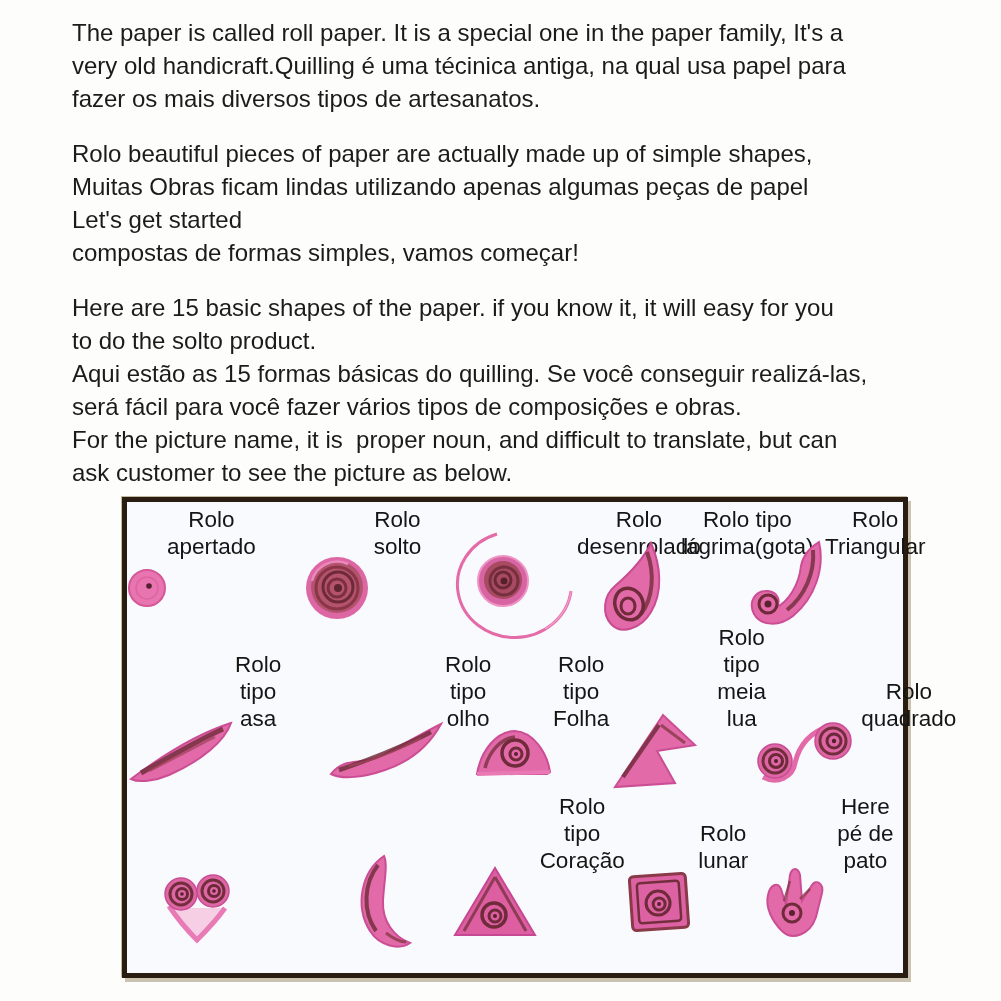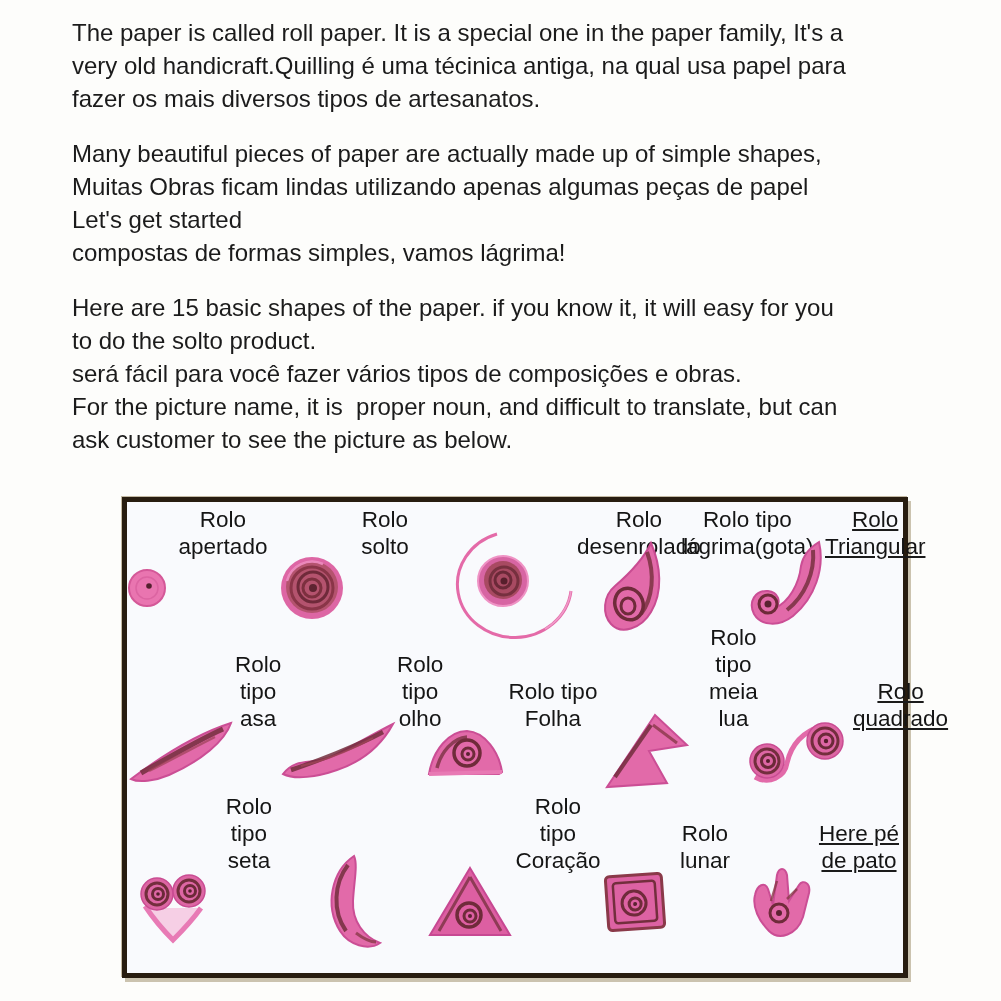--- a/index.html
+++ b/index.html
@@ -15,49 +15,50 @@
     position:absolute;left:122px;top:497px;width:786px;height:481px;
     box-sizing:border-box;border:5px solid #281d10;background:#f9fafd;
     box-shadow:3px 4px 0 0 rgba(110,85,35,.35), -1px -1px 0 0 rgba(110,85,35,.4);
     display:flex;flex-direction:column;
   }
   .row{display:flex;}
   .row-1{height:172px;}
   .row-2{height:156px;}
   .row-3{flex:1;}
   .cell{display:flex;flex-direction:row;box-sizing:border-box;}
-  .c1{width:152px;}.c2{width:146px;}.c3{width:176px;}.c4{width:140px;}.c5{width:162px;text-decoration:underline;}
+  .c1{width:152px;}.c2{width:146px;margin-left:48px;}.c3{width:176px;}.c4{width:140px;}.c5{width:162px;}
   .shape-area{flex:1;display:flex;align-items:center;justify-content:center;}
   .cell-label{
     display:flex;align-items:flex-end;justify-content:center;text-align:center;
     font-size:22.5px;line-height:27px;white-space:pre-line;color:#151515;
   }
   .row-1 .cell-label,.row-2 .cell-label{height:58px;padding-bottom:3px;}
   .row-3 .cell-label{height:44px;padding-bottom:12px;text-align:center;}
   .left-label{justify-content:flex-start;text-align:center;padding-left:16px;}
   svg{display:block;}
 </style>
 </head>
 <body>
 
 <div class="intro">
   <div class="paragraph">
     <div class="text-line">The paper is called roll paper. It is a special one in the paper family, It's a</div>
     <div class="text-line">very old handicraft.Quilling é uma técinica antiga, na qual usa papel para</div>
     <div class="text-line">fazer os mais diversos tipos de artesanatos.</div>
   </div>
   <div class="paragraph">
-    <div class="text-line">Many beautiful pieces of paper are actually made up of simple shapes,</div>
+    <div class="text-line">Rolo beautiful pieces of paper are actually made up of simple shapes,</div>
     <div class="text-line">Muitas Obras ficam lindas utilizando apenas algumas peças de papel</div>
     <div class="text-line">Let's get started</div>
-    <div class="text-line">compostas de formas simples, vamos lágrima!</div>
+    <div class="text-line">compostas de formas simples, vamos começar!</div>
   </div>
   <div class="paragraph">
     <div class="text-line">Here are 15 basic shapes of the paper. if you know it, it will easy for you</div>
     <div class="text-line">to do the solto product.</div>
+    <div class="text-line">Aqui estão as 15 formas básicas do quilling. Se você conseguir realizá-las,</div>
     <div class="text-line">será fácil para você fazer vários tipos de composições e obras.</div>
     <div class="text-line">For the picture name, it is  proper noun, and difficult to translate, but can</div>
     <div class="text-line">ask customer to see the picture as below.</div>
   </div>
 </div>
 
 <div class="shapes-box">
 
   <div class="row row-1">
     <div class="cell c1">
@@ -207,21 +208,20 @@
           <circle cx="30" cy="36" r="11" fill="none" stroke="#732e3d" stroke-width="3"></circle>
           <circle cx="31" cy="36" r="5.5" fill="none" stroke="#6b2938" stroke-width="3"></circle>
           <circle cx="31" cy="36" r="1.8" fill="#571f2c"></circle>
           <circle cx="62" cy="33" r="16" fill="#dd66a4"></circle>
           <circle cx="62" cy="33" r="16" fill="none" stroke="#c94c92" stroke-width="1.5"></circle>
           <circle cx="62" cy="33" r="11" fill="none" stroke="#732e3d" stroke-width="3"></circle>
           <circle cx="63" cy="33" r="5.5" fill="none" stroke="#6b2938" stroke-width="3"></circle>
           <circle cx="63" cy="33" r="1.8" fill="#571f2c"></circle>
         </svg>
       </div>
-      <div class="cell-label">Rolo tipo seta</div>
     </div>
     <div class="cell c2">
       <div class="shape-area">
         <svg width="72" height="98" viewBox="0 0 72 98">
           <path d="M38,3 C16,18 8,52 24,78 C33,92 52,98 64,90 C48,84 36,68 37,48 C38,28 42,12 38,3 Z" fill="#e26aa9"></path>
           <path d="M38,3 C16,18 8,52 24,78 C33,92 52,98 64,90 C48,84 36,68 37,48 C38,28 42,12 38,3 Z" fill="none" stroke="#cb4e95" stroke-width="2"></path>
           <path d="M32,12 C18,30 16,58 30,78" stroke="#732e3d" stroke-width="4" fill="none" opacity="0.85"></path>
           <path d="M40,80 C48,86 56,89 60,89" stroke="#8a3949" stroke-width="3" fill="none" opacity="0.8"></path>
         </svg>
       </div>

